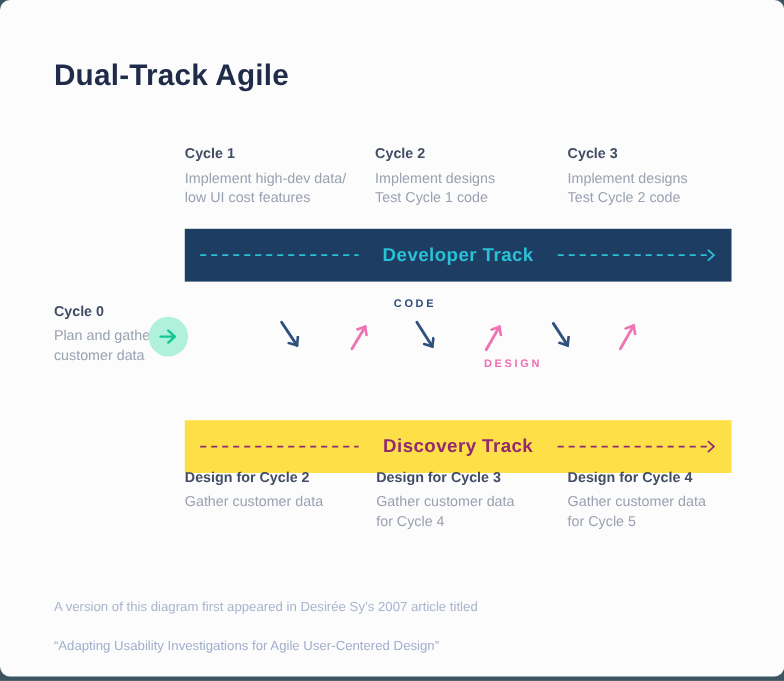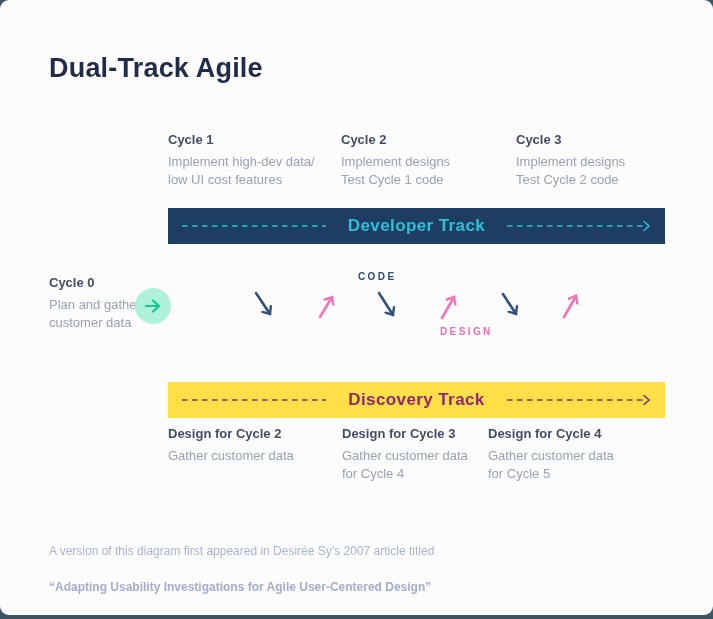--- a/index.html
+++ b/index.html
@@ -17,21 +17,21 @@
   }
   .title{
     position:absolute;left:49px;top:53px;
     font-size:27px;font-weight:700;color:#1f2b49;
     letter-spacing:.2px;
   }
   .col{position:absolute;width:168px;}
   .col-h{font-size:13px;font-weight:700;color:#424d63;margin-bottom:5px;line-height:16px;}
   .col-l{font-size:13px;color:#9aa2b0;line-height:18px;}
   .bar{
-    position:absolute;left:168px;width:497px;height:36px;
+    position:absolute;left:168px;width:497px;height:48px;
     display:flex;align-items:center;justify-content:space-between;
     padding:3px 12px;box-sizing:border-box;
   }
   .bar.dev{top:208px;background:#1d3d63;}
   .bar.disc{top:382px;background:#fde047;}
   .bar-label{font-size:17px;font-weight:700;letter-spacing:.4px;}
   .dev-label{color:#2ac0d6;}
   .disc-label{color:#93286f;}
   .flow-word{
     position:absolute;font-size:10px;font-weight:700;letter-spacing:2.4px;
@@ -39,21 +39,21 @@
   .flow-word.code{left:358px;top:271px;color:#2e4b7b;}
   .flow-word.design{left:440px;top:326px;color:#ee6eb2;}
   .cycle0{position:absolute;left:49px;top:275px;width:110px;}
   .mint-circle{
     position:absolute;left:135px;top:288px;width:36px;height:36px;
     border-radius:50%;background:#b0f1db;
     display:flex;align-items:center;justify-content:center;
   }
   .footer{position:absolute;left:49px;top:523px;}
   .footer div{font-size:12px;line-height:16px;color:#a9b4cd;margin-top:20px;}
-  .footer .bold{font-weight:700;color:#a2aecb;}
+  .footer .bold{font-weight:400;color:#a2aecb;}
   .arrows-svg{position:absolute;left:240px;top:284px;}
 </style>
 </head>
 <body>
 
 <div class="card">
 
   <div class="title">Dual-Track Agile</div>
 
   <div class="col" style="left:168px;top:132px">
@@ -127,21 +127,21 @@
 
   <div class="col" style="left:168px;top:426px">
     <div class="col-h">Design for Cycle 2</div>
     <div class="col-l">Gather customer data</div>
   </div>
   <div class="col" style="left:342px;top:426px">
     <div class="col-h">Design for Cycle 3</div>
     <div class="col-l">Gather customer data</div>
     <div class="col-l">for Cycle 4</div>
   </div>
-  <div class="col" style="left:488px;top:426px">
+  <div class="col" style="left:516px;top:426px">
     <div class="col-h">Design for Cycle 4</div>
     <div class="col-l">Gather customer data</div>
     <div class="col-l">for Cycle 5</div>
   </div>
 
   <div class="footer">
     <div>A version of this diagram first appeared in Desirée Sy’s 2007 article titled</div>
     <div class="bold">“Adapting Usability Investigations for Agile User-Centered Design”</div>
   </div>
 

